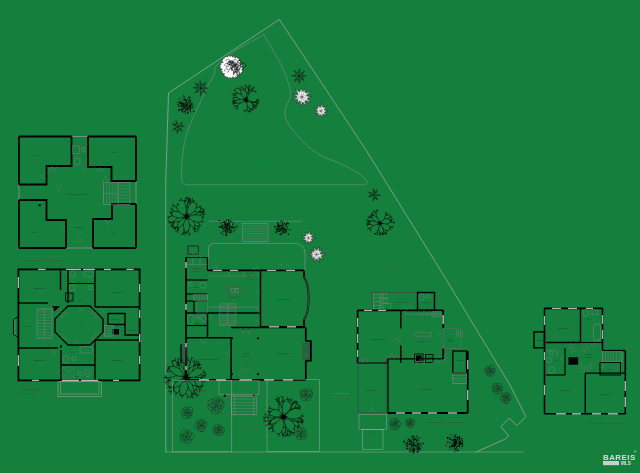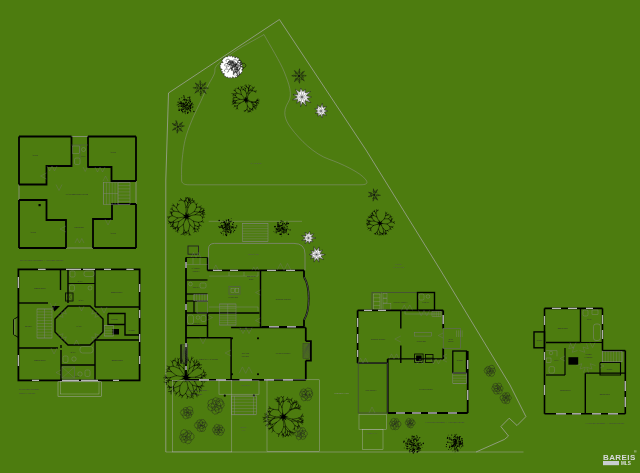--- a/index.html
+++ b/index.html
@@ -1,16 +1,16 @@
 <!DOCTYPE html>
 <html><head>
 <meta charset="utf-8">
 <style>
   html,body { margin:0; padding:0; background:#ffffff; }
-  #page { position:relative; width:640px; height:473px; background:#4d7c0f; overflow:hidden; }
+  #page { position:relative; width:640px; height:473px; background:#15803d; overflow:hidden; }
   svg { position:absolute; left:0; top:0; }
   text { font-family:"Liberation Sans", sans-serif; }
 </style>
 </head>
 <body>
 <div id="page">
 <svg width="640" height="473" viewBox="0 0 640 473">
 <g id="site">
 <path d="M279.4,19.5 L168.5,93 L165.8,180 L165.8,452" fill="none" stroke="#aaa" stroke-width="0.7"></path>
 <path d="M279.4,19.5 L366,150 L441,271 L510,385 L525.9,416.6" fill="none" stroke="#aaa" stroke-width="0.7"></path>

